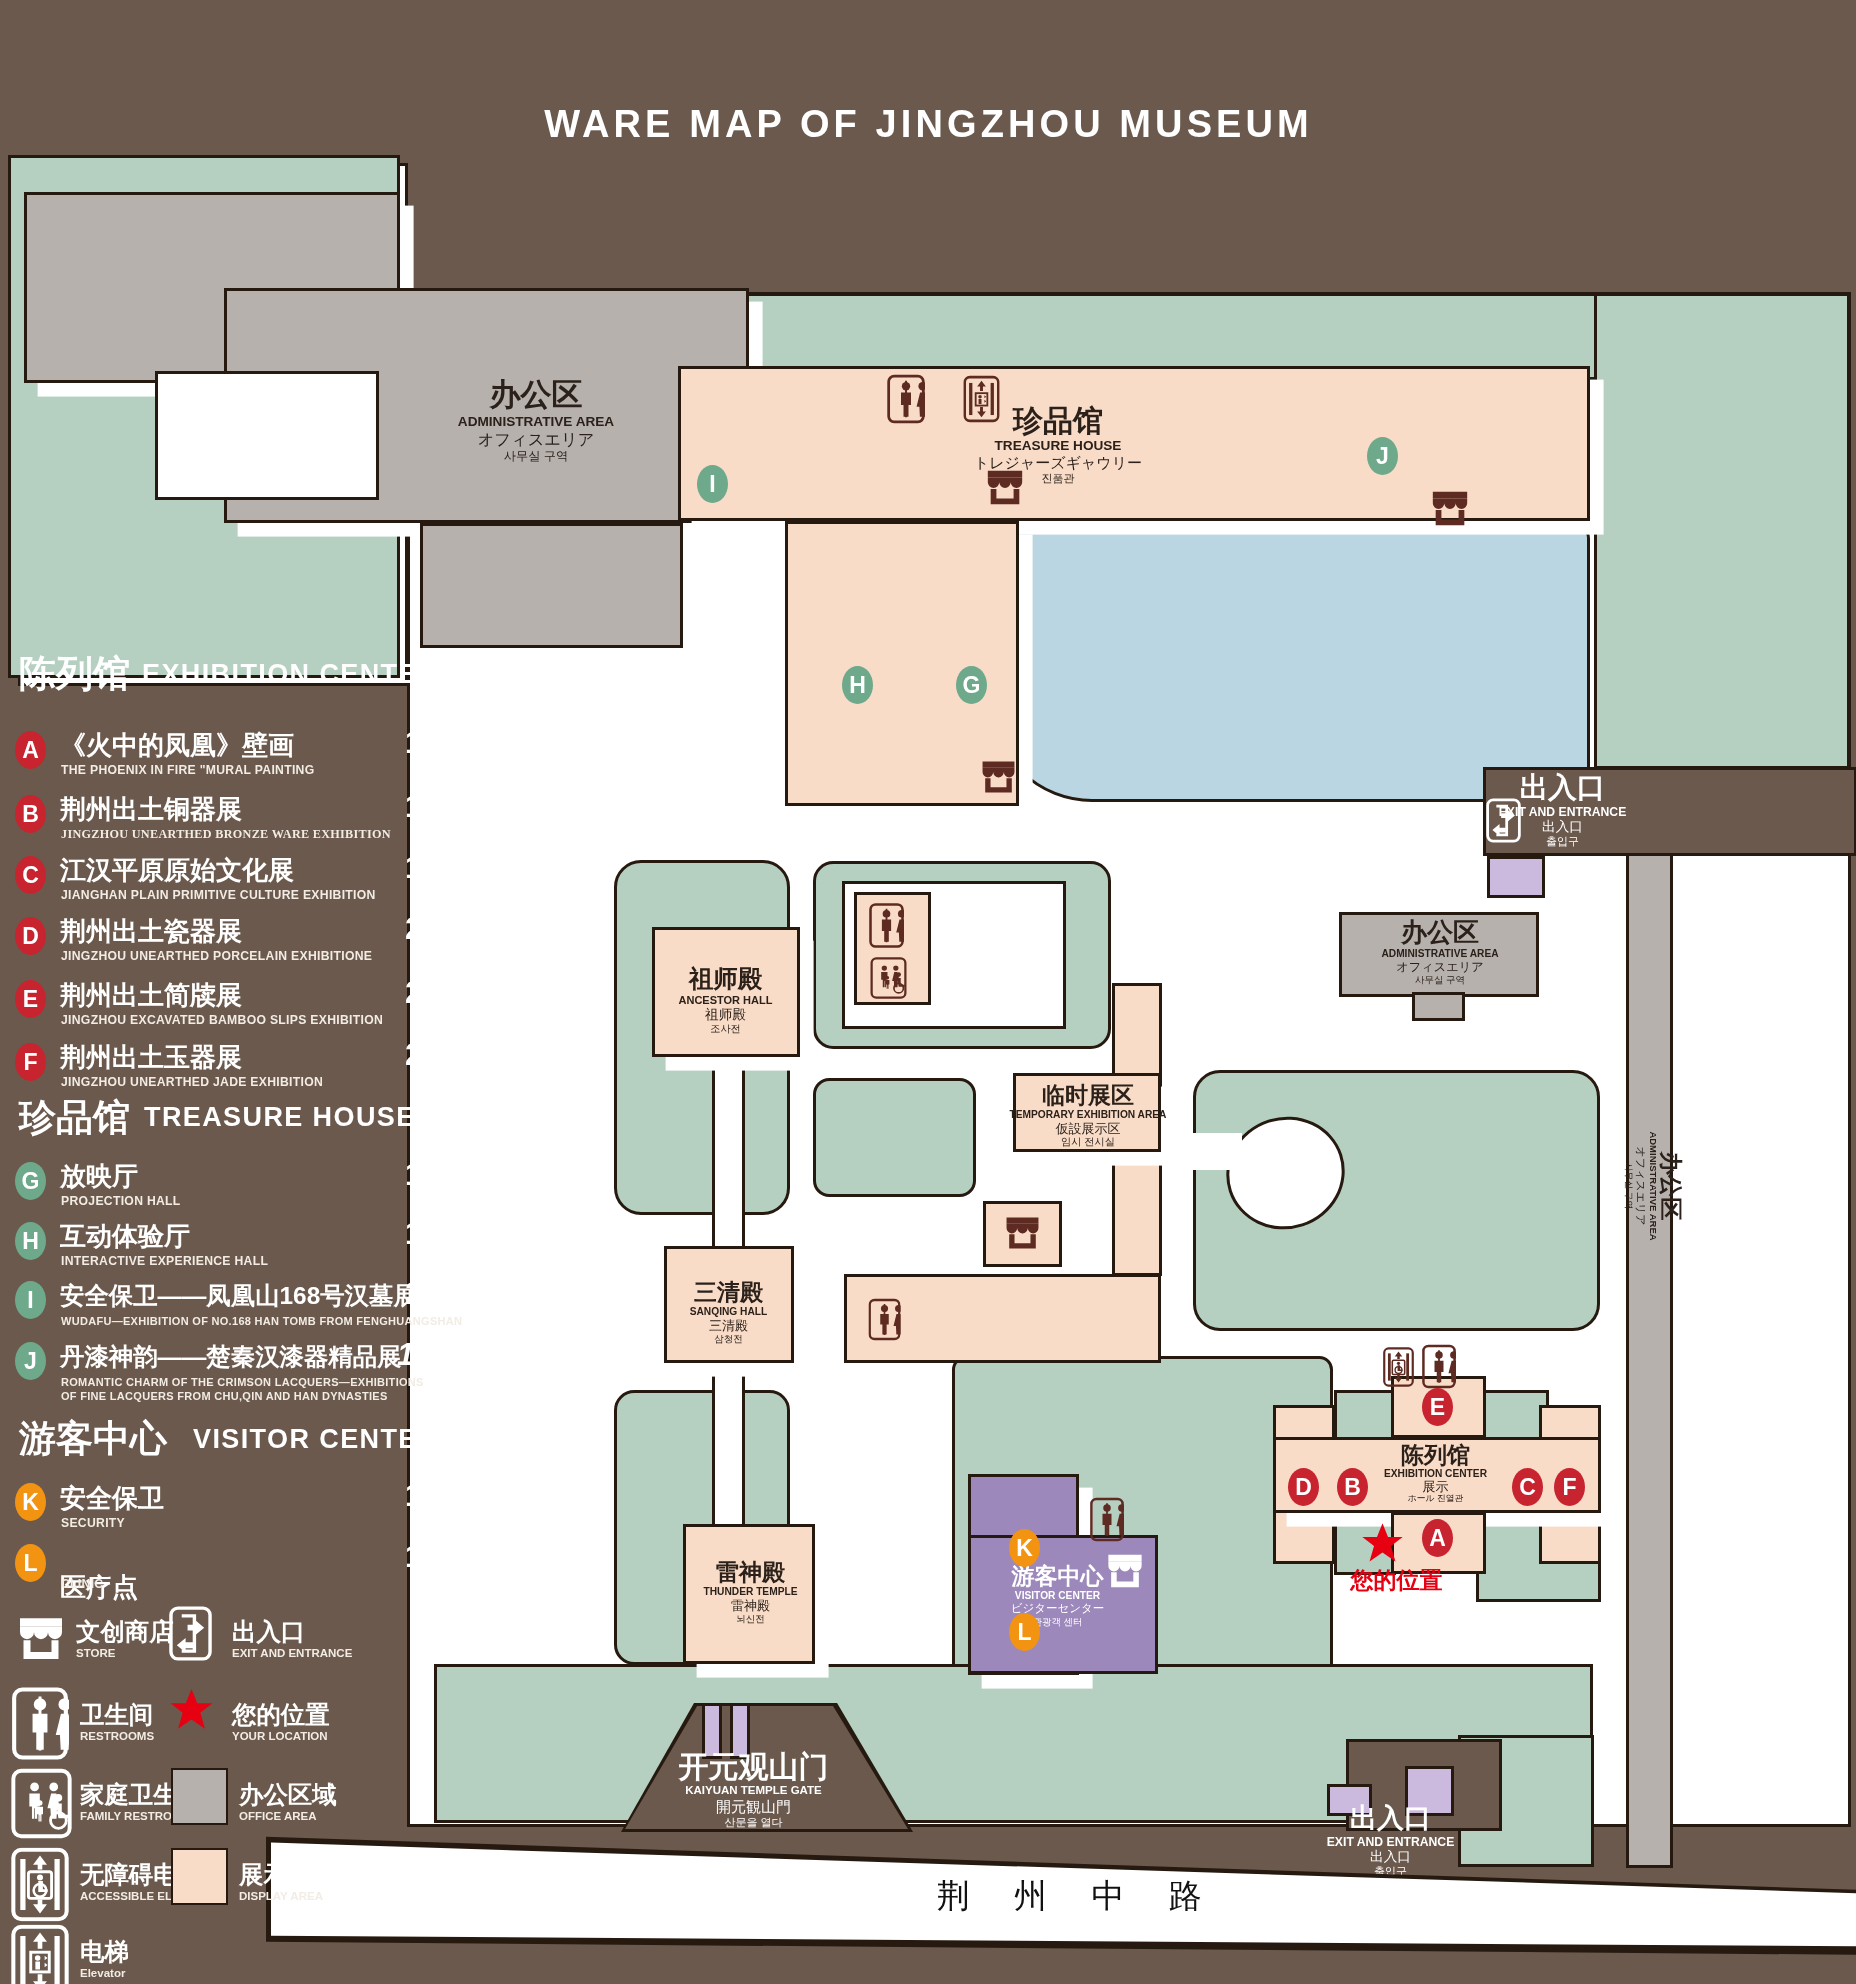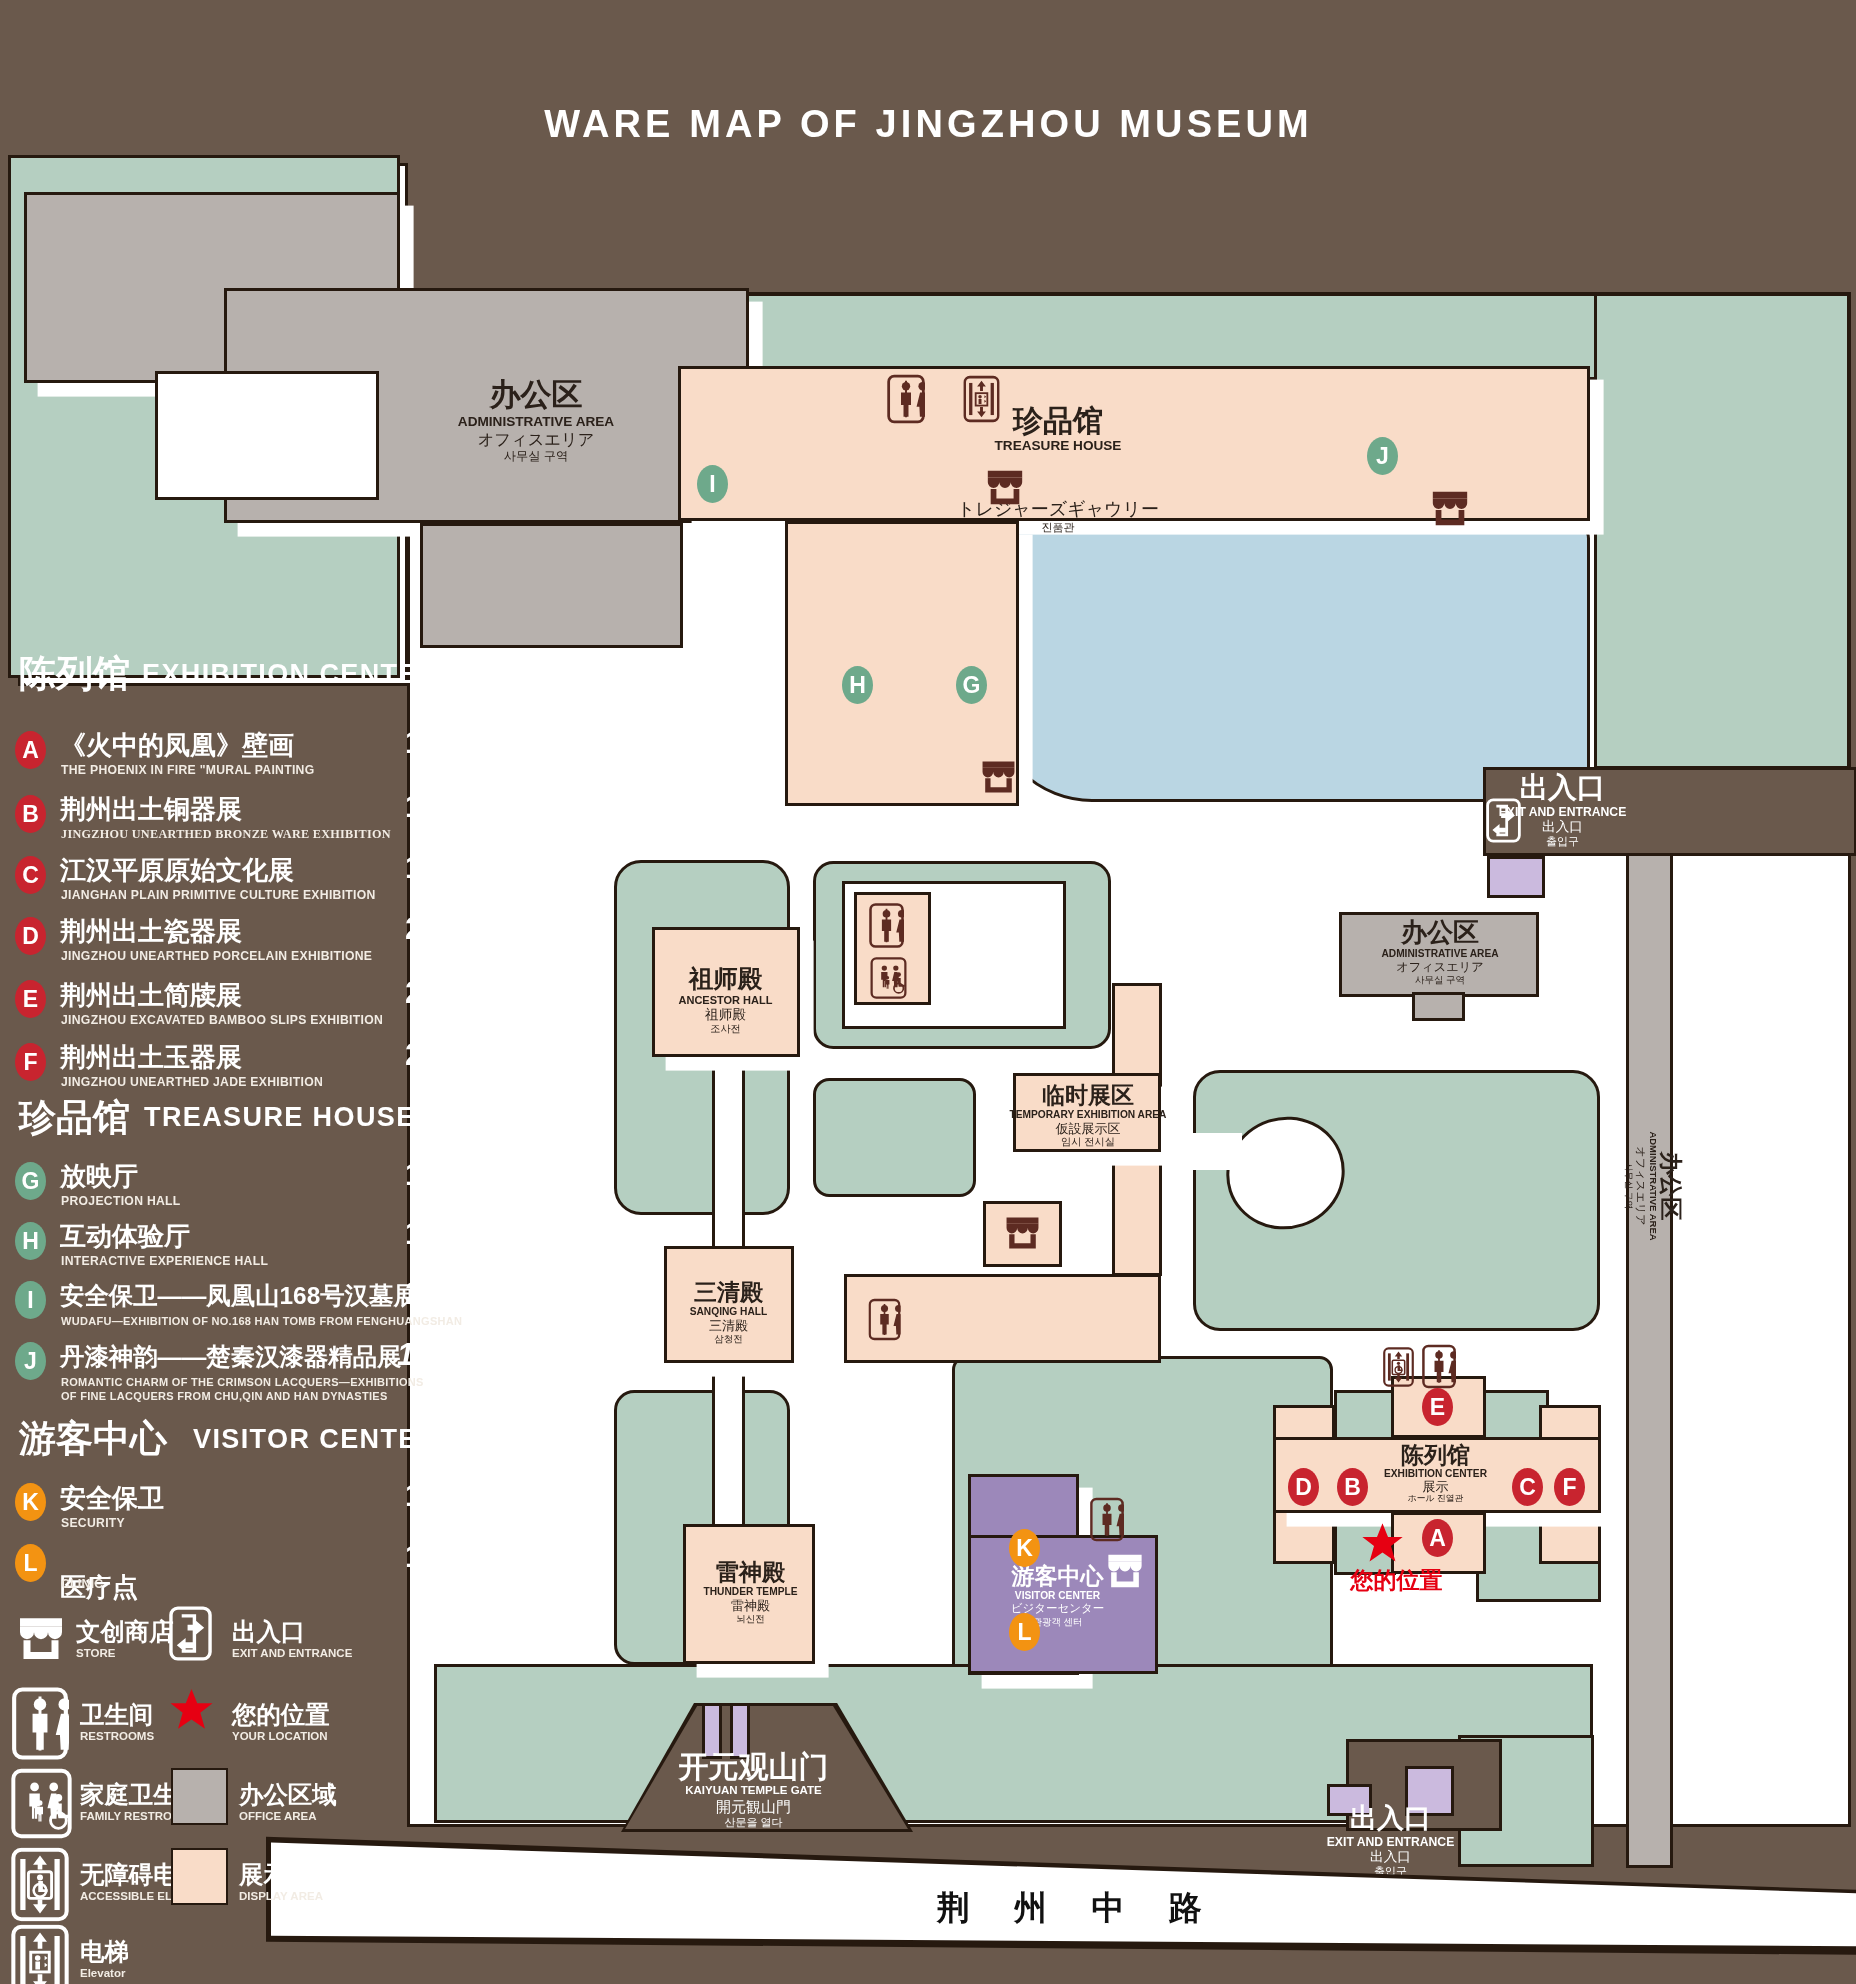--- a/index.html
+++ b/index.html
@@ -36,21 +36,21 @@
   .sec-en{position:absolute;color:#fff;font-weight:bold;font-size:27px;letter-spacing:1.4px;}
   .li-zh{position:absolute;color:#fff;font-weight:bold;font-size:26px;white-space:nowrap;}
   .li-en{position:absolute;color:#f2ece4;font-weight:bold;font-size:12.2px;white-space:nowrap;letter-spacing:0.3px;}
   .li-en.small{font-size:11px;white-space:normal;width:407px;line-height:1.3;}
   .li-fl{position:absolute;color:#fff;font-weight:bold;font-size:31px;}
   .sy-zh{position:absolute;color:#fff;font-weight:bold;font-size:24.4px;white-space:nowrap;}
   .sy-en{position:absolute;color:#f2ece4;font-weight:bold;font-size:11.5px;white-space:nowrap;}
   .title-zh{position:absolute;left:0;top:4.1px;width:1857px;text-align:center;color:#fff;font-size:81px;font-weight:bold;letter-spacing:13.6px;text-shadow:4.1px 4.1px 0 rgba(40,25,10,0.35);}
   .title-en{position:absolute;left:0;top:103px;width:1857px;text-align:center;color:#fff;font-size:38px;font-weight:bold;letter-spacing:4.1px;}
   .vwrap{position:absolute;left:1446px;top:1152px;width:407px;height:68px;transform:rotate(90deg);text-align:center;color:#2b211a;line-height:1.15;}
-  .roadtxt{position:absolute;left:597px;top:62px;width:420px;text-align:center;color:#111;font-weight:bold;font-size:33px;letter-spacing:17.6px;white-space:nowrap;}
+  .roadtxt{position:absolute;left:597px;top:50px;width:420px;text-align:center;color:#111;font-weight:normal;font-size:33px;letter-spacing:17.6px;white-space:nowrap;}
 </style>
 </head>
 <body>
 
 <svg width="0" height="0" style="position:absolute">
   <defs>
     <symbol id="sym-man" viewBox="0 0 20 44">
       <circle cx="10" cy="5.5" r="5"></circle>
       <path d="M4 13h12v15h-3v14h-2.6V30h-0.8v12H7V28H4z"></path>
     </symbol>
@@ -190,21 +190,21 @@
     <div class="l2" style="font-size:9.5px;">ADMINISTRATIVE AREA</div>
     <div class="l3" style="font-size:11px;">オフィスエリア</div>
     <div class="l4" style="font-size:8.8px;">사무실 구역</div>
   </div>
 
   <div class="shape pink sh" style="left:678px;top:366px;width:912px;height:155px;"></div>
   <div class="shape pink sh" style="left:785px;top:521px;width:234px;height:285px;"></div>
   <div class="blab" style="left:902px;top:403px;width:312px;">
     <div class="l1" style="font-size:30px;">珍品馆</div>
     <div class="l2" style="font-size:13.6px;">TREASURE HOUSE</div>
-    <div class="l3" style="font-size:18px;margin-top:45px;">トレジャーズギャウリー</div>
+    <div class="l3" style="font-size:15px;">トレジャーズギャウリー</div>
     <div class="l4" style="font-size:11px;">진품관</div>
   </div>
   <svg class="micon maroon" style="left:887px;top:374px;width:38px;height:50px;" viewBox="0 0 56 74" width="38" height="50">
       <use href="#sym-restroom"></use>
     </svg>
   <svg class="micon maroon" style="left:963px;top:374px;width:37px;height:50px;" viewBox="0 0 54 74" width="37" height="50">
       <use href="#sym-elevator"></use>
     </svg>
   <svg class="micon maroon" style="left:984px;top:466px;width:42px;height:42px;" viewBox="0 0 62 62" width="42" height="42">
       <use href="#sym-store"></use>

